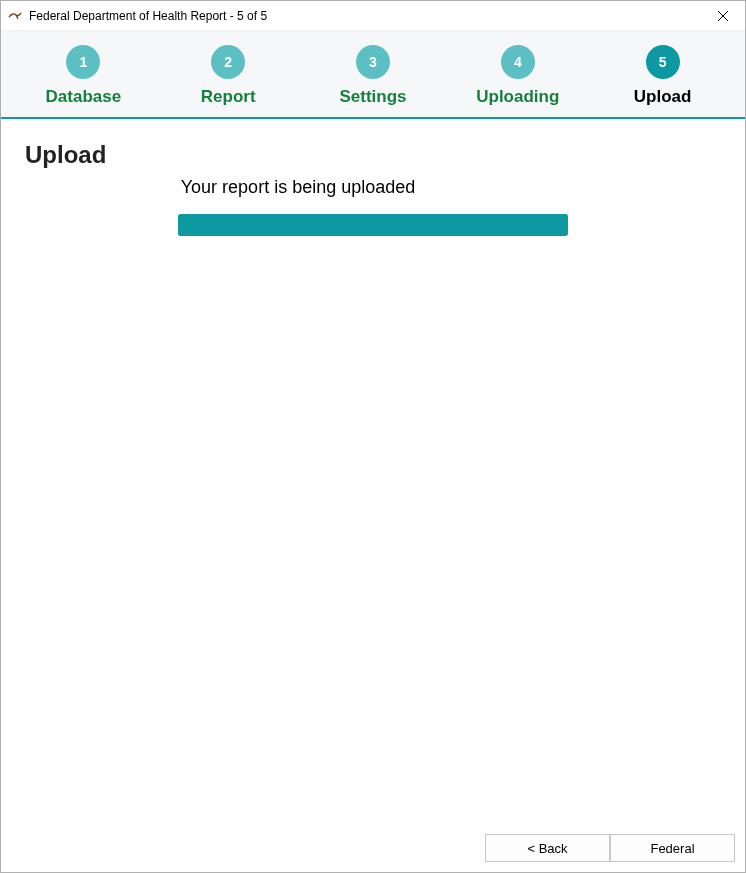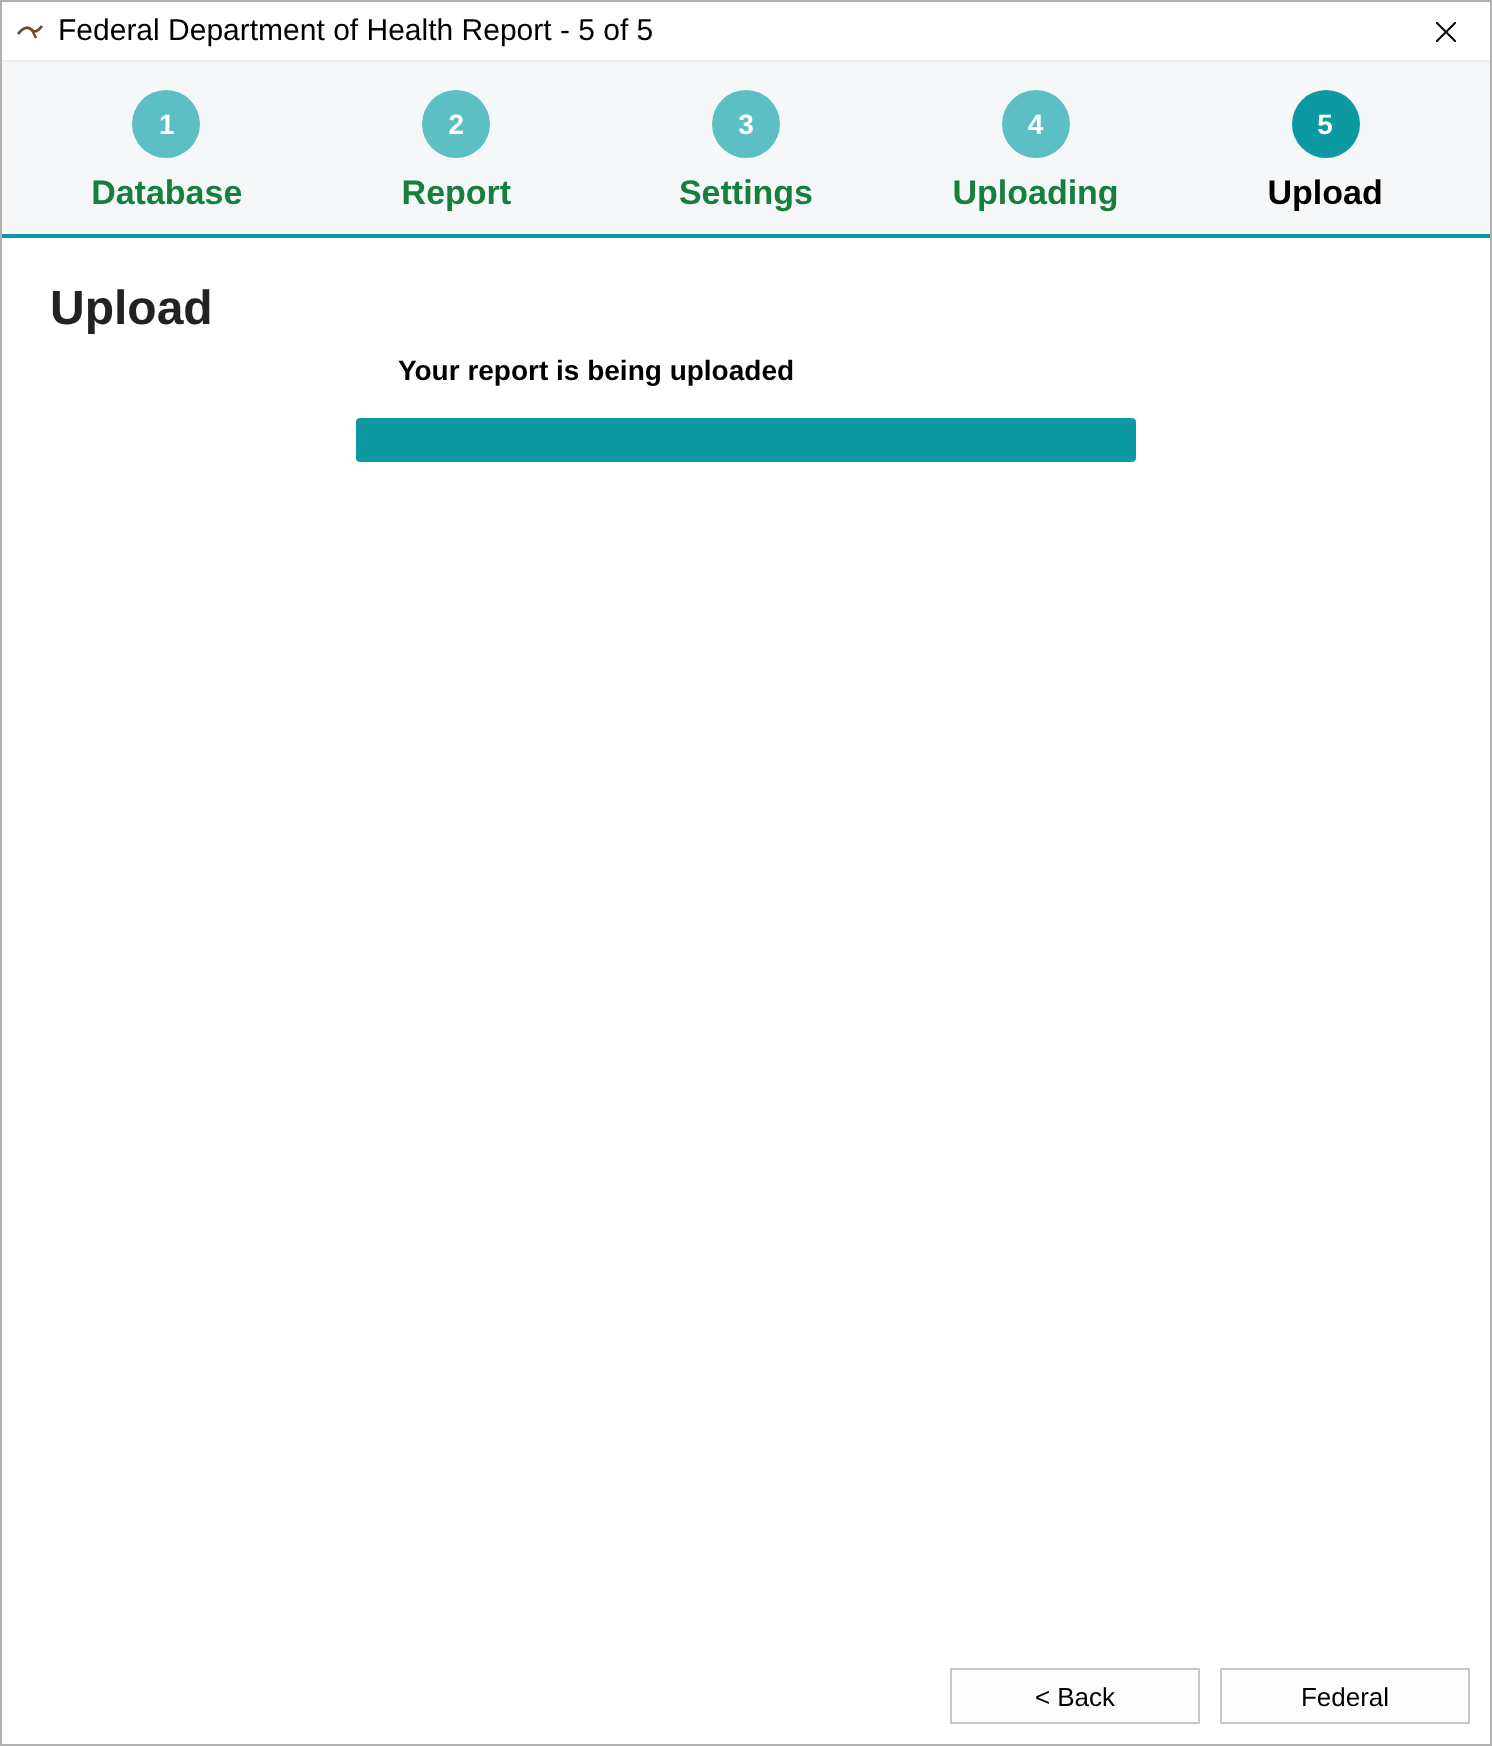--- a/index.html
+++ b/index.html
@@ -1,39 +1,39 @@
 <!DOCTYPE html>
 <html><head>
   <meta charset="utf-8">
   <style>
     * { box-sizing: border-box; margin: 0; padding: 0; }
     html, body { width: 746px; height: 873px; font-family: "Segoe UI", Arial, sans-serif; background: #fff; overflow: hidden; }
     .window { width: 746px; height: 873px; border: 1px solid #b0b0b0; display: flex; flex-direction: column; background: #fff; }
     .titlebar { height: 30px; display: flex; align-items: center; padding: 0 0 0 6px; background: #fff; border-bottom: 1px solid #eee; }
     .titlebar-icon { width: 16px; height: 16px; margin-right: 6px; display:inline-flex; align-items:center; justify-content:center;}
-    .titlebar-title { font-size: 15px; color: #000; flex: 1; }
+    .titlebar-title { font-size: 12px; color: #000; flex: 1; }
     .titlebar-close { width: 45px; height: 30px; display: flex; align-items: center; justify-content: center; cursor: pointer; }
     .titlebar-close svg { width:10px; height:10px; }
 
     .stepper { background: #f5f7f8; padding: 14px 10px 10px 10px; display:flex; justify-content:space-around; border-bottom: 2px solid #0d99a2; }
     .step { display:flex; flex-direction:column; align-items:center; gap:8px; min-width:110px;}
     .step-circle { width:34px; height:34px; border-radius:50%; display:flex; align-items:center; justify-content:center; color:#fff; font-size:14px; font-weight:600; background:#5bbfc4; }
     .step.active .step-circle { background:#0d99a2; }
     .step-label { font-size:17px; color:#15803d; font-weight:700; }
     .step.active .step-label { color:#000; font-weight:600; }
 
     .content { flex:1; padding: 22px 24px 10px 24px; background:#fff; display:flex; flex-direction:column; }
     .content-title { font-size:24px; font-weight:600; color:#222; margin-bottom:8px;}
     .content-subtitle { font-size:15px; color:#222; padding-bottom:12px; border-bottom:1px solid #ddd; margin-bottom:18px;}
     .upload-area { display:flex; flex-direction:column; align-items:center; }
-    .upload-msg { font-size:14px; font-weight:700; margin-left:-150px; margin-bottom:16px; }
+    .upload-msg { font-size:18px; font-weight:400; margin-left:-150px; margin-bottom:16px; }
     .progress { width:390px; height:22px; background:#e6e6e6; border-radius:2px; overflow:hidden; }
     .progress-bar { height:100%; width:100%; background:#0d99a2; border-radius:2px;}
 
-    .footer { padding: 10px 10px 10px 12px; display:flex; justify-content:flex-end; gap:10px; }
+    .footer { padding: 10px 10px 10px 12px; display:flex; justify-content:flex-end; }
     .btn { width:125px; height:28px; background:#fdfdfd; border:1px solid #c8c8c8; font-size:13px; font-family:inherit; cursor:pointer; }
   </style>
 </head>
 <body>
 
 <div class="window">
 
   <div class="titlebar">
     <span class="titlebar-icon">
       <svg viewBox="0 0 16 16">

